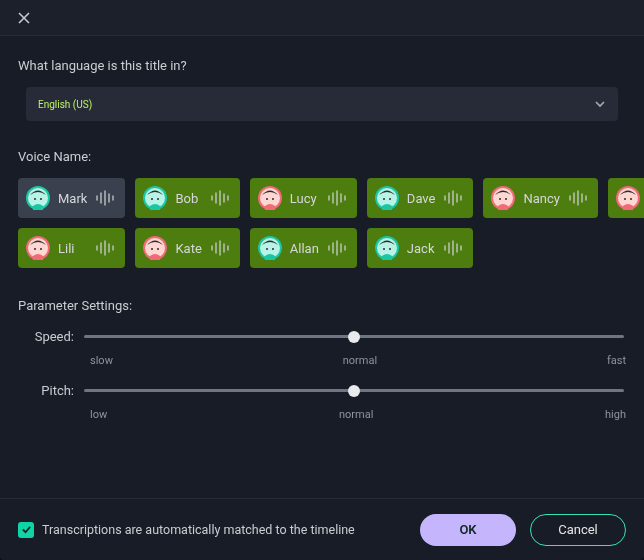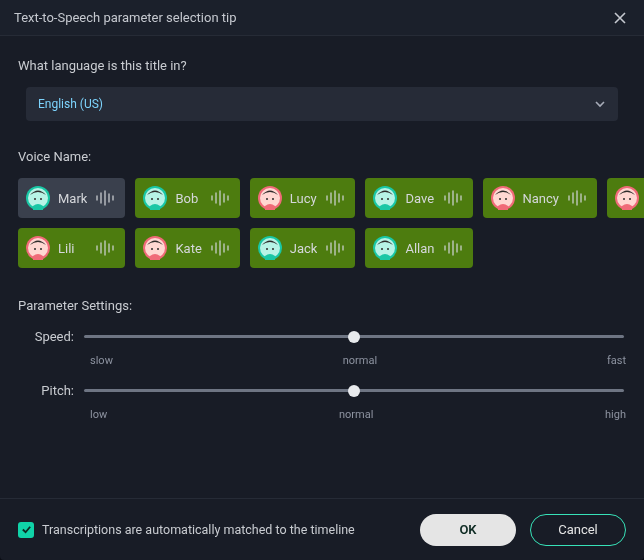--- a/index.html
+++ b/index.html
@@ -57,22 +57,22 @@
   .select {
     width: 100%;
     height: 34px;
     background: #262b37;
     border: none;
     border-radius: 4px;
     display: flex;
     align-items: center;
     justify-content: space-between;
     padding: 0 12px;
-    font-size: 12px;
-    color: #7dd3fc;
+    font-size: 10px;
+    color: #bef264;
     cursor: pointer;
   }
   .chevron {
     width: 12px; height: 12px;
   }
 
   .voice-grid {
     display: grid;
     grid-template-columns: repeat(6, 1fr);
     gap: 10px;
@@ -190,37 +190,36 @@
     min-width: 96px;
     height: 32px;
     border-radius: 16px;
     font-size: 13px;
     display: flex;
     align-items: center;
     justify-content: center;
     cursor: pointer;
   }
   .btn-primary {
-    background: #e5e5e5;
+    background: #c4b5fd;
     color: #0d2a22;
     font-weight: 600;
   }
   .btn-secondary {
     background: transparent;
     border: 1.5px solid #37e2b8;
     color: #e5e5e5;
   }
 </style>
 </head>
 <body>
 
 <div class="dialog">
 
   <div class="titlebar">
-    <div class="titlebar-title">Text-to-Speech parameter selection tip</div>
     <div class="close-btn">
       <svg viewBox="0 0 12 12" stroke="currentColor" stroke-width="1.6" fill="none">
         <path d="M1 1 L11 11 M11 1 L1 11"></path>
       </svg>
     </div>
   </div>
 
   <div class="content">
 
     <div class="section-label">What language is this title in?</div>
@@ -391,40 +390,40 @@
         <div class="voice-card">
     <span class="avatar">
   <svg viewBox="0 0 24 24">
     <circle cx="12" cy="12" r="12" fill="#19c7a5"></circle>
     <circle cx="12" cy="12" r="10" fill="#b7f3e6"></circle>
     <path d="M4 9 Q12 0 20 9 Q16 6 12 6 Q8 6 4 9 Z" fill="#2e2b2a"></path>
     <circle cx="9" cy="13" r="1" fill="#2e2b2a"></circle>
     <circle cx="15" cy="13" r="1" fill="#2e2b2a"></circle>
     <path d="M7 20 Q12 16 17 20 L17 24 L7 24 Z" fill="#19c7a5"></path>
   </svg></span>
-    <span class="voice-name">Jack</span>
+    <span class="voice-name">Allan</span>
     <span class="wave"><svg viewBox="0 0 22 16" fill="none" stroke="#d5d7db" stroke-width="1.4" stroke-linecap="round">
     <line x1="2" y1="6" x2="2" y2="10"></line>
     <line x1="6" y1="3" x2="6" y2="13"></line>
     <line x1="10" y1="1" x2="10" y2="15"></line>
     <line x1="14" y1="4" x2="14" y2="12"></line>
     <line x1="18" y1="6" x2="18" y2="10"></line>
   </svg></span>
   </div>
         <div class="voice-card">
     <span class="avatar">
   <svg viewBox="0 0 24 24">
     <circle cx="12" cy="12" r="12" fill="#19c7a5"></circle>
     <circle cx="12" cy="12" r="10" fill="#b7f3e6"></circle>
     <path d="M4 9 Q12 0 20 9 Q16 6 12 6 Q8 6 4 9 Z" fill="#2e2b2a"></path>
     <circle cx="9" cy="13" r="1" fill="#2e2b2a"></circle>
     <circle cx="15" cy="13" r="1" fill="#2e2b2a"></circle>
     <path d="M7 20 Q12 16 17 20 L17 24 L7 24 Z" fill="#19c7a5"></path>
   </svg></span>
-    <span class="voice-name">Allan</span>
+    <span class="voice-name">Jack</span>
     <span class="wave"><svg viewBox="0 0 22 16" fill="none" stroke="#d5d7db" stroke-width="1.4" stroke-linecap="round">
     <line x1="2" y1="6" x2="2" y2="10"></line>
     <line x1="6" y1="3" x2="6" y2="13"></line>
     <line x1="10" y1="1" x2="10" y2="15"></line>
     <line x1="14" y1="4" x2="14" y2="12"></line>
     <line x1="18" y1="6" x2="18" y2="10"></line>
   </svg></span>
   </div>
       </div>
 

